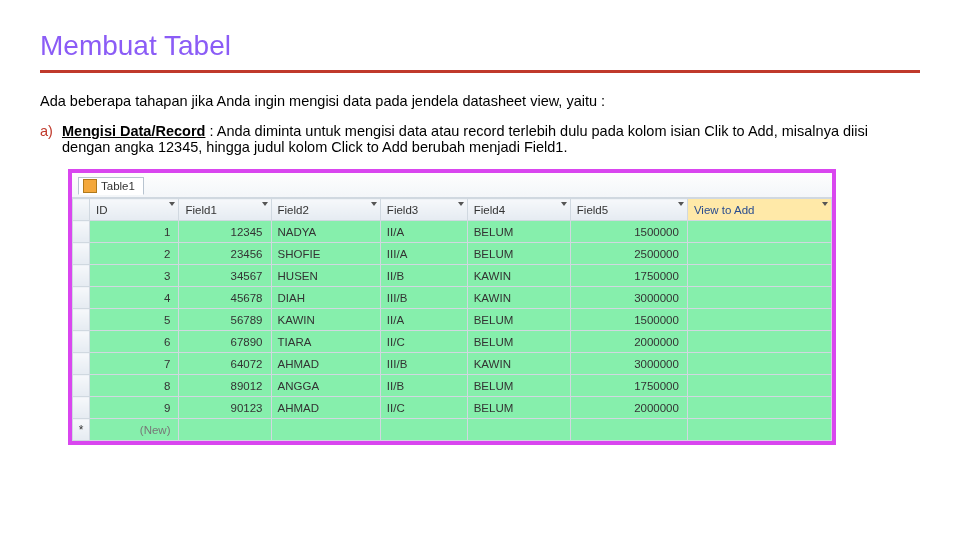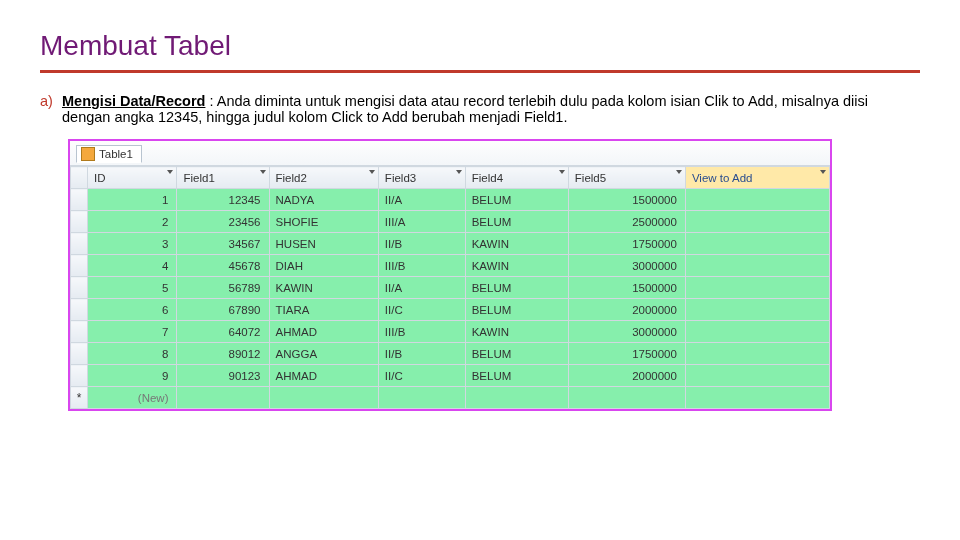--- a/index.html
+++ b/index.html
@@ -13,21 +13,21 @@
     color: #000;
   }
   .slide {
     padding: 30px 40px 20px 40px;
     height: 100%;
     box-sizing: border-box;
   }
   .title {
     font-size: 28px;
     font-weight: 300;
-    color: #701a75;
+    color: #8b5cf6;
     margin: 0 0 8px 0;
   }
   .title-underline {
     height: 3px;
     background: #c0392b;
     margin-bottom: 20px;
   }
   .subtitle {
     font-size: 14.5px;
     font-weight: bold;
@@ -50,21 +50,21 @@
   .step-body {
     flex: 1;
   }
   .step-label {
     font-weight: bold;
     text-decoration: underline;
   }
   
   .ds-outer {
     margin: 14px 0 0 28px;
-    border: 2px solid #d946ef;
+    border: 4px solid #d946ef;
     background: #e8edf2;
     width: 760px;
     font-size: 11.5px;
     color: #333;
     font-family: "Segoe UI", Tahoma, sans-serif;
   }
   .ds-tab {
     background: linear-gradient(#fefefe,#f3f6f9);
     border-bottom: 1px solid #d0d8e0;
     padding: 3px 6px;
@@ -137,20 +137,21 @@
   .newrow .ds-rowhdr { color: #333; }
   .star { font-size: 12px; }
 </style>
 </head>
 <body>
 
 <div class="slide">
   <h1 class="title">Membuat Tabel</h1>
   <div class="title-underline"></div>
 
+  <p class="intro">Ada beberapa tahapan jika Anda ingin mengisi data pada jendela datasheet view, yaitu :</p>
 
   <div class="step-wrap">
     <div class="step-marker">a)</div>
     <div class="step-body">
       <span class="step-label">Mengisi Data/Record</span><span> : Anda diminta untuk mengisi data atau record terlebih dulu pada kolom isian Clik to Add, misalnya diisi dengan angka 12345, hingga judul kolom Click to Add berubah menjadi Field1.</span>
     </div>
   </div>
 
   <div class="ds-outer">
     <div class="ds-tab">

